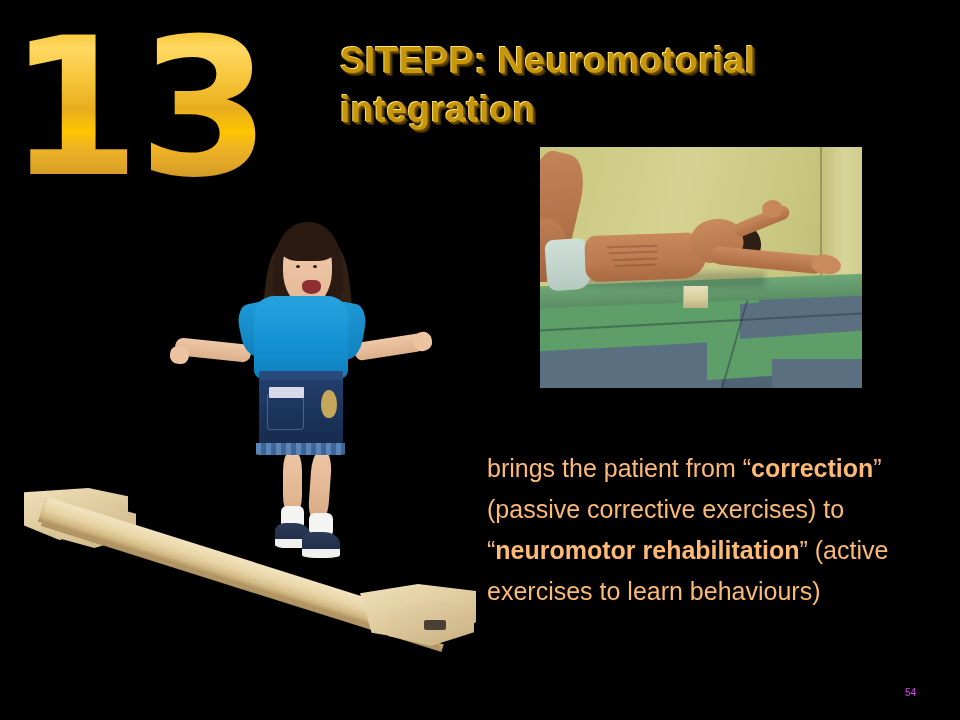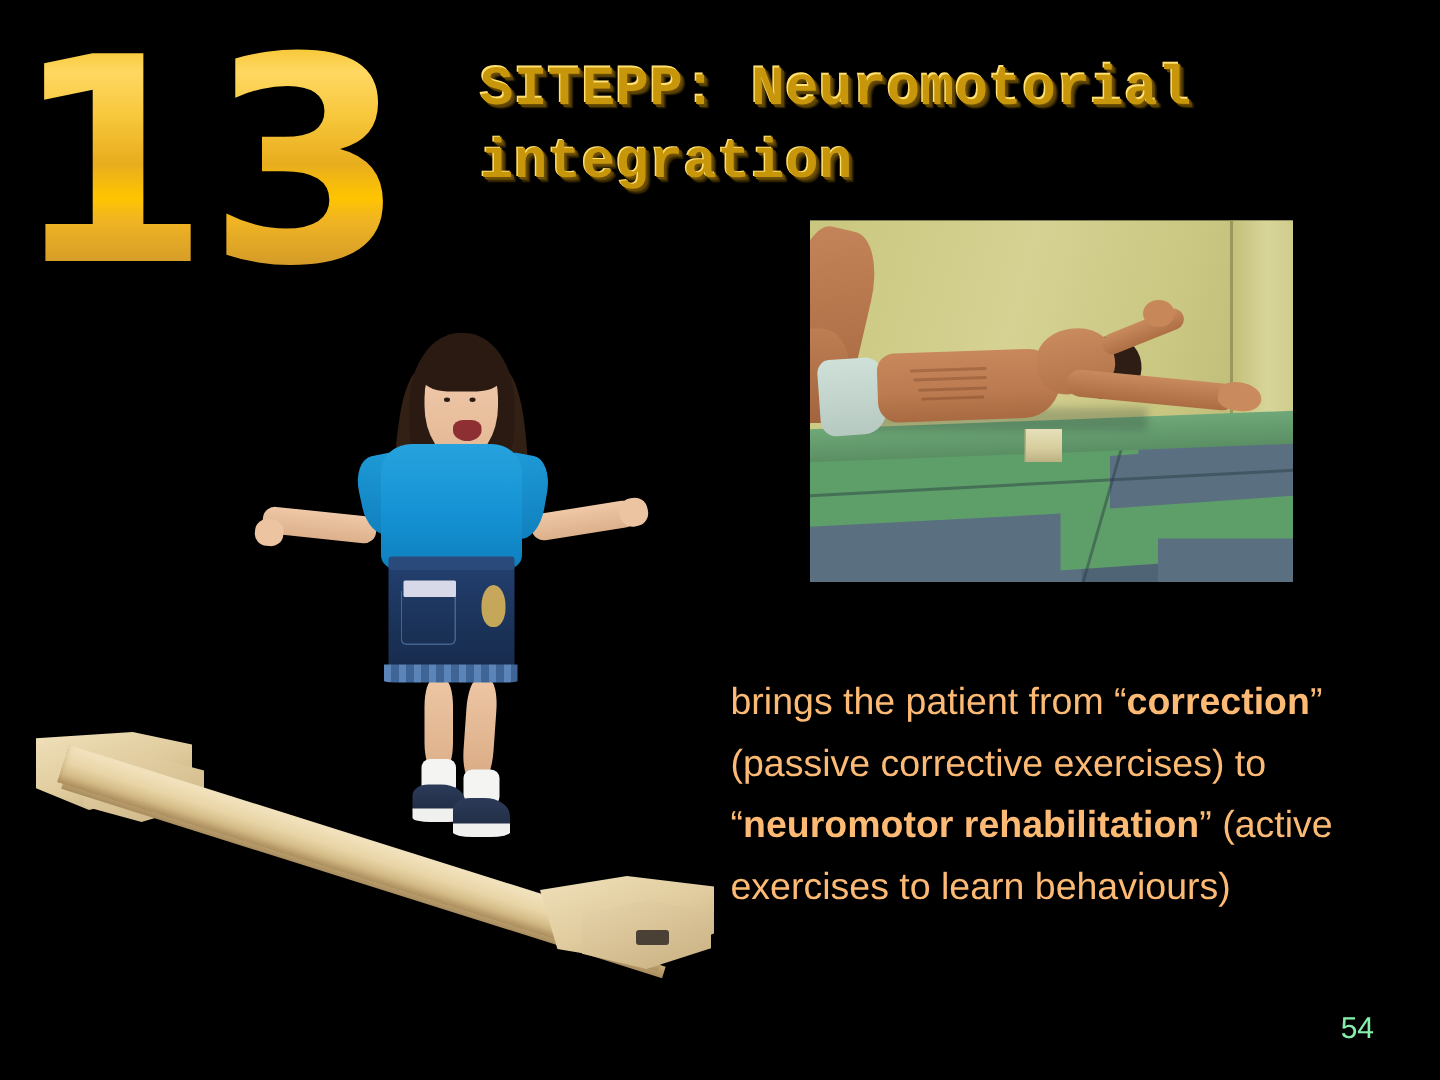--- a/index.html
+++ b/index.html
@@ -42,24 +42,24 @@
     -webkit-background-clip: text;
     background-clip: text;
     color: transparent;
     -webkit-text-fill-color: transparent;
     user-select: none;
   }
 
   
   #title {
     position: absolute;
-    left: 320px;
+    left: 340px;
     top: 36px;
     width: 580px;
-    font-family: Liberation Mono, monospace;
+    font-family: Liberation Sans, sans-serif;
     font-weight: bold;
     font-size: 37px;
     line-height: 49px;
     color: #c8960a;
     text-shadow:
       -1px -1px 0 #ffe070,
        1px  1px 0 #6d4f05,
        2px  2px 0 #5a4104,
        3px  3px 1px #3a2a02;
     letter-spacing: 0.4px;
@@ -77,22 +77,22 @@
     color: #fdba74;
   }
   #body-text b { font-weight: bold; }
 
   
   #page-number {
     position: absolute;
     right: 38px;
     bottom: 22px;
     font-family: "Liberation Sans", sans-serif;
-    font-size: 20px;
-    color: #86efac;
+    font-size: 10px;
+    color: #d946ef;
   }
 
   
   #photo-mats {
     position: absolute;
     left: 540px;
     top: 147px;
     width: 322px;
     height: 241px;
     overflow: hidden;

